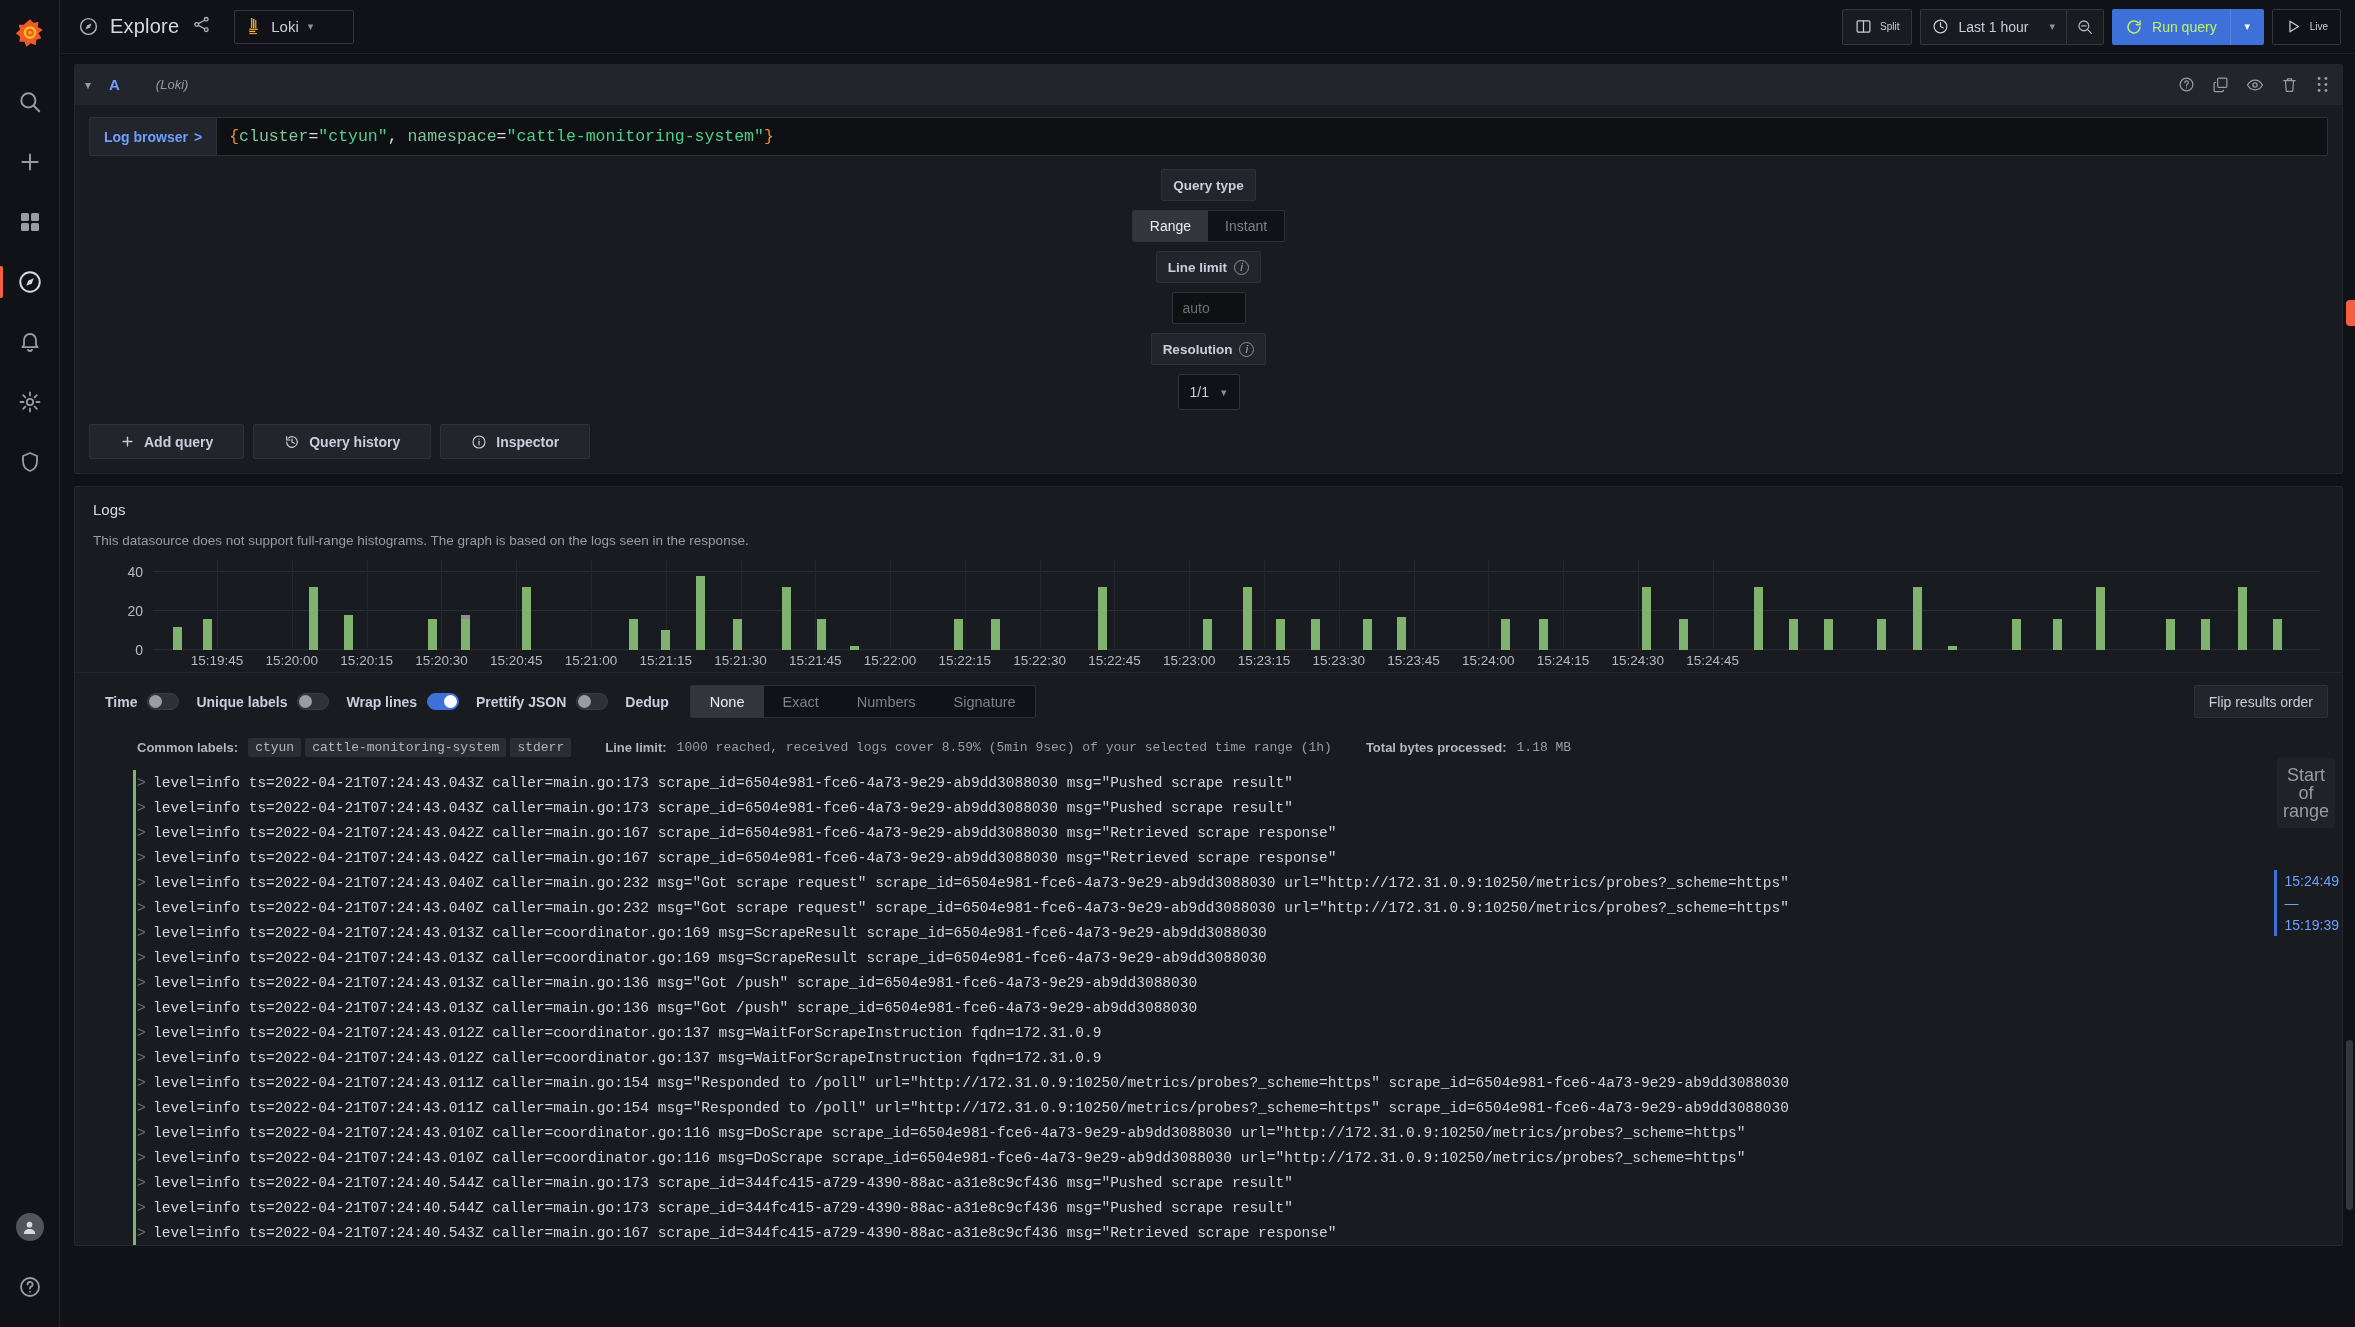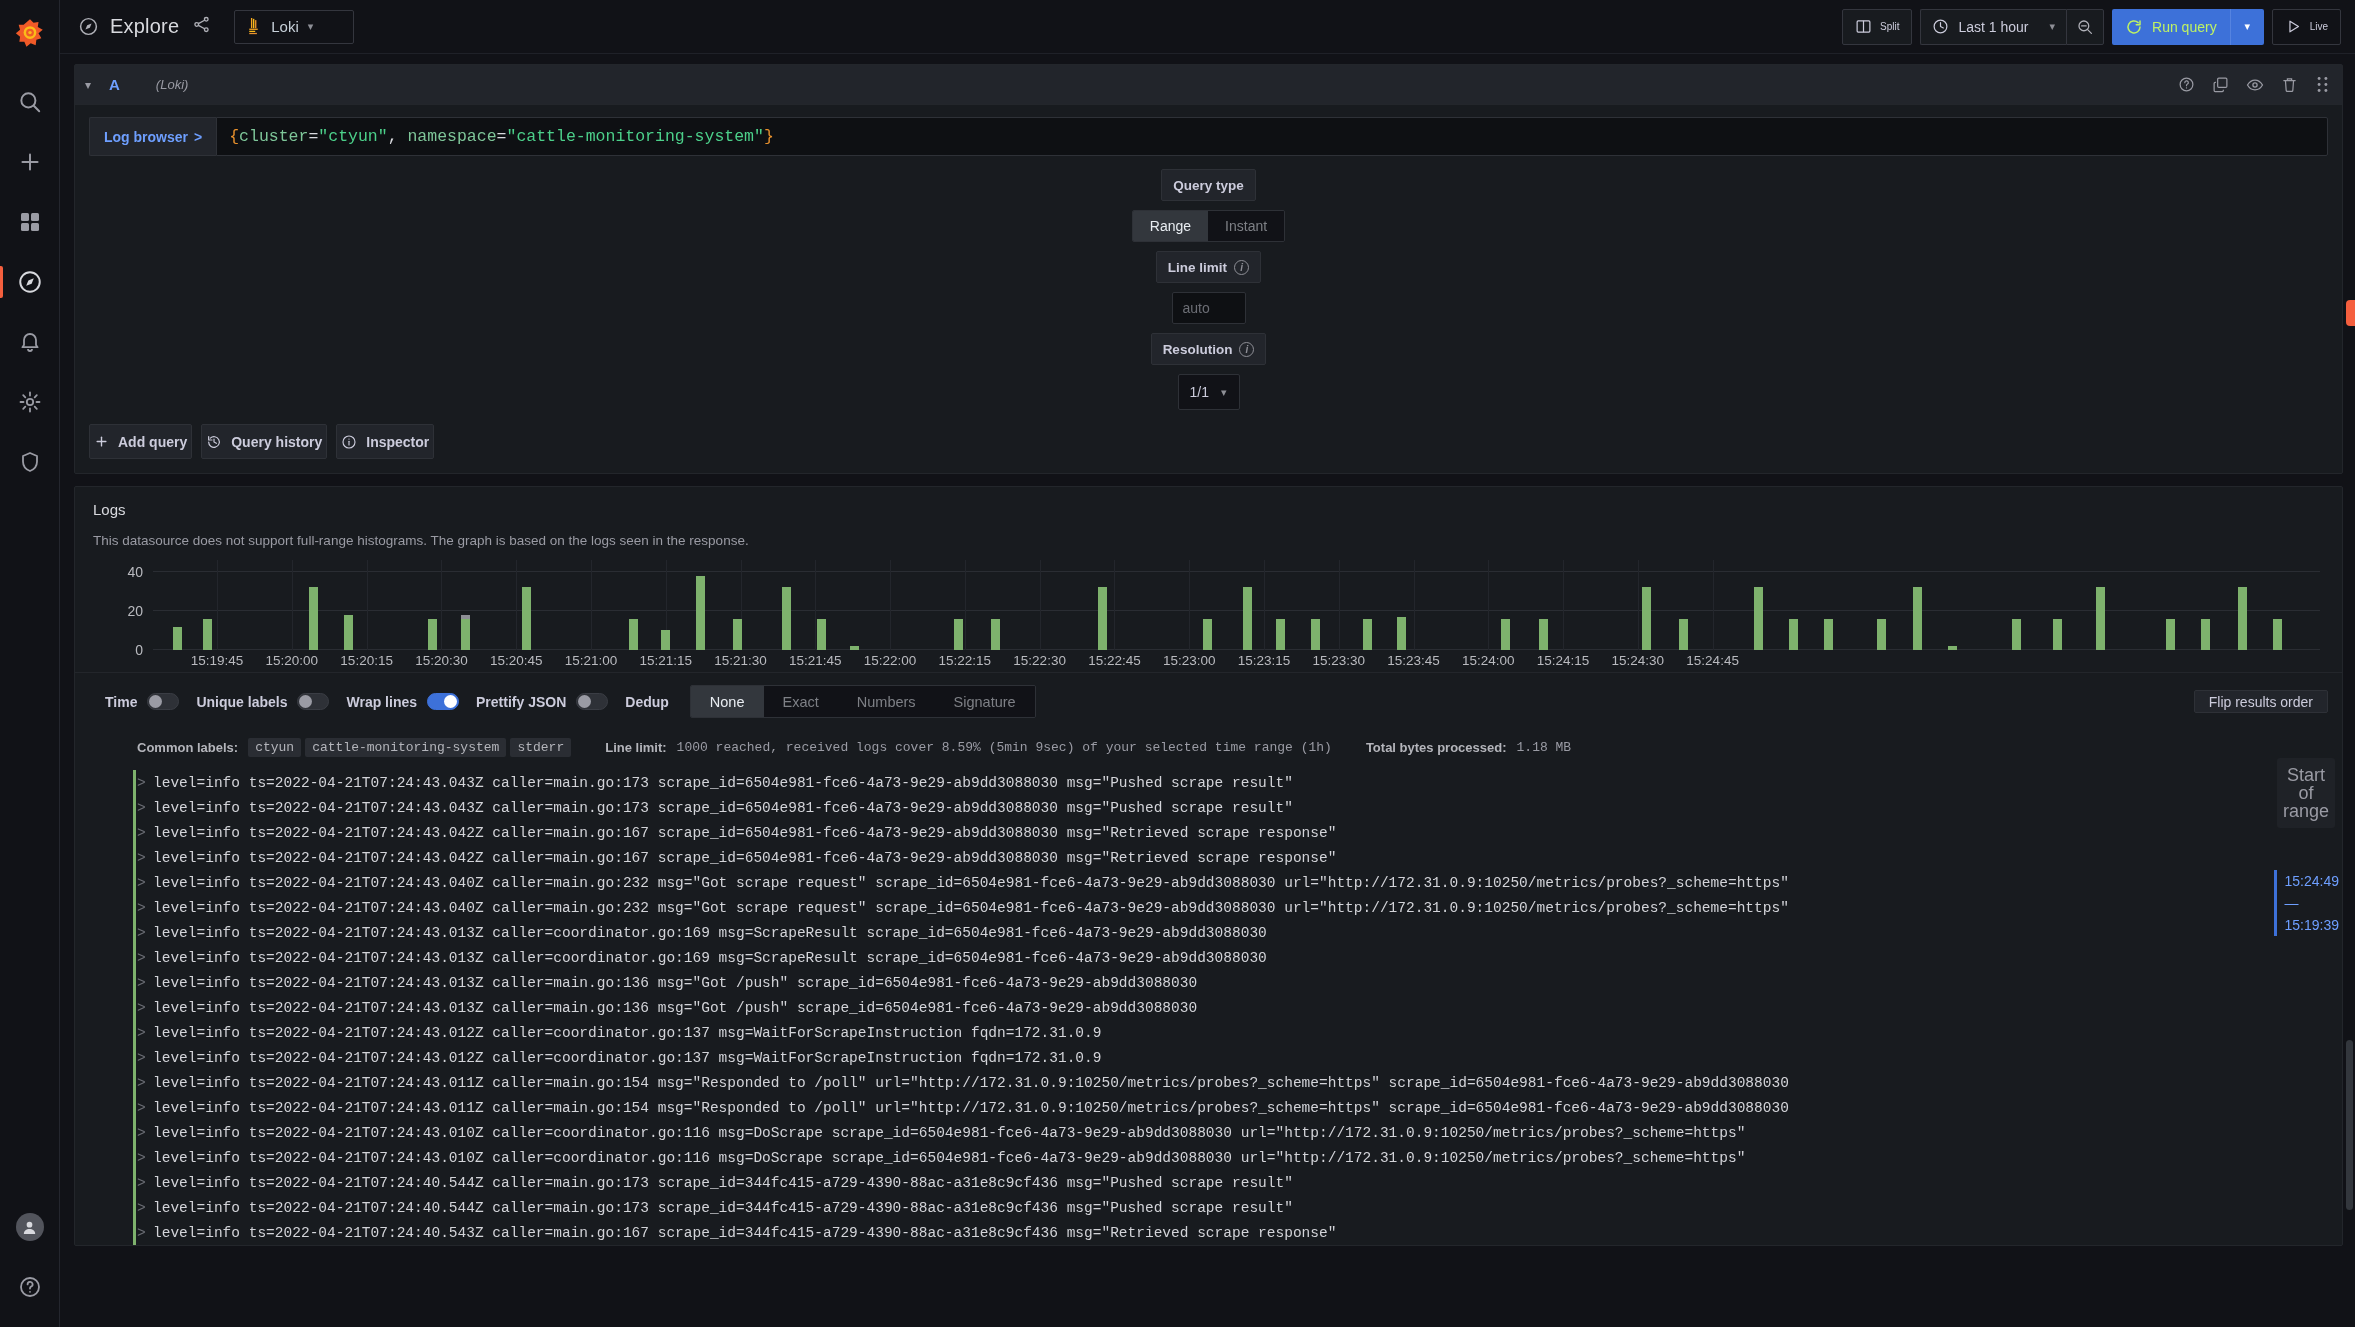--- a/index.html
+++ b/index.html
@@ -164,21 +164,21 @@
   }
   .info-i {
     width: 15px; height: 15px; border-radius: 50%; border: 1px solid #8e8f96;
     color: #8e8f96; font-size: 10px; display: flex; align-items: center; justify-content: center;
     font-style: italic; font-weight: 700;
   }
 
   .actions-row { display: flex; gap: 9px; margin-top: 14px; }
   .act-btn {
     height: 35px; background: #22252b; border: 1px solid #2e3137; border-radius: 2px;
-    display: flex; align-items: center; gap: 9px; padding: 0 4px;
+    display: flex; align-items: center; gap: 9px; padding: 0 30px;
     font-size: 14px; font-weight: 600; color: #ccccdc; cursor: pointer;
   }
 
   
   .logs-panel { margin-top: 12px; background: #181b1f; border: 1px solid #23262b; border-radius: 2px; }
   .logs-title { font-size: 15px; color: #d8d9de; padding: 14px 0 0 18px; }
   .logs-note { font-size: 13.5px; color: #9a9ba4; padding: 15px 0 0 18px; }
 
   
   .chart-wrap { position: relative; height: 112px; margin: 12px 0 0 0; padding-left: 78px; padding-right: 22px; }
@@ -209,21 +209,21 @@
   .toggle .knob {
     position: absolute; top: 1px; left: 1px; width: 13px; height: 13px; border-radius: 50%;
     background: #9a9ba4;
   }
   .toggle.on { background: #3d71d9; border-color: #3d71d9; }
   .toggle.on .knob { left: auto; right: 1px; background: #fff; }
   .dedup-group { display: flex; border: 1px solid #2e3137; border-radius: 2px; overflow: hidden; height: 33px; margin-left: 4px; }
   .dedup-opt { padding: 0 19px; display: flex; align-items: center; font-size: 14.5px; color: #7e8086; background: #111217; cursor: pointer; }
   .dedup-opt.sel { background: #33373d; color: #e9edf2; }
   .flip-btn {
-    margin-left: auto; height: 23px; background: #22252b; border: 1px solid #2e3137; border-radius: 2px;
+    margin-left: auto; height: 33px; background: #22252b; border: 1px solid #2e3137; border-radius: 2px;
     display: flex; align-items: center; padding: 0 14px; font-size: 14px; color: #ccccdc; cursor: pointer;
   }
 
   
   .meta-row {
     display: flex; align-items: center; gap: 10px;
     padding: 8px 14px 9px 62px;
     font-family: "Liberation Mono", monospace; font-size: 13px; color: #9a9ba4;
   }
   .meta-k { font-family: "Liberation Sans", sans-serif; font-weight: 600; font-size: 13px; color: #b4b5bb; }

